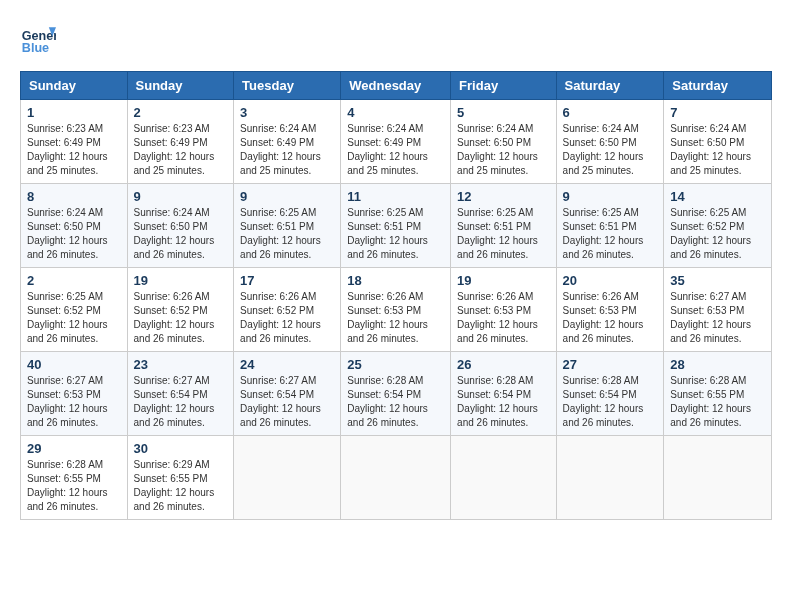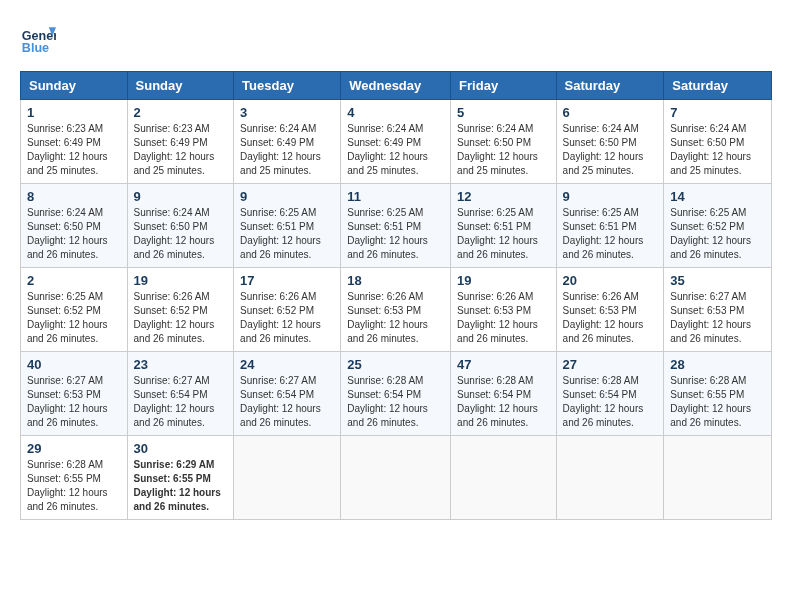--- a/index.html
+++ b/index.html
@@ -286,21 +286,21 @@
 and 26 minutes.</div>
         </td>
         <td>
           <span class="day-number">25</span>
           <div class="day-info" style="white-space: pre-line;">Sunrise: 6:28 AM
 Sunset: 6:54 PM
 Daylight: 12 hours
 and 26 minutes.</div>
         </td>
         <td>
-          <span class="day-number">47</span>
+          <span class="day-number">26</span>
           <div class="day-info" style="white-space: pre-line;">Sunrise: 6:28 AM
 Sunset: 6:54 PM
 Daylight: 12 hours
 and 26 minutes.</div>
         </td>
         <td>
           <span class="day-number">27</span>
           <div class="day-info" style="white-space: pre-line;">Sunrise: 6:28 AM
 Sunset: 6:54 PM
 Daylight: 12 hours
@@ -317,21 +317,21 @@
       <tr>
         <td>
           <span class="day-number">29</span>
           <div class="day-info" style="white-space: pre-line;">Sunrise: 6:28 AM
 Sunset: 6:55 PM
 Daylight: 12 hours
 and 26 minutes.</div>
         </td>
         <td>
           <span class="day-number">30</span>
-          <div class="day-info" style="white-space: pre-line; font-weight: bold;">Sunrise: 6:29 AM
+          <div class="day-info" style="white-space: pre-line;">Sunrise: 6:29 AM
 Sunset: 6:55 PM
 Daylight: 12 hours
 and 26 minutes.</div>
         </td>
         <td class="empty-cell"></td>
         <td class="empty-cell"></td>
         <td class="empty-cell"></td>
         <td class="empty-cell"></td>
         <td class="empty-cell"></td>
       </tr>

